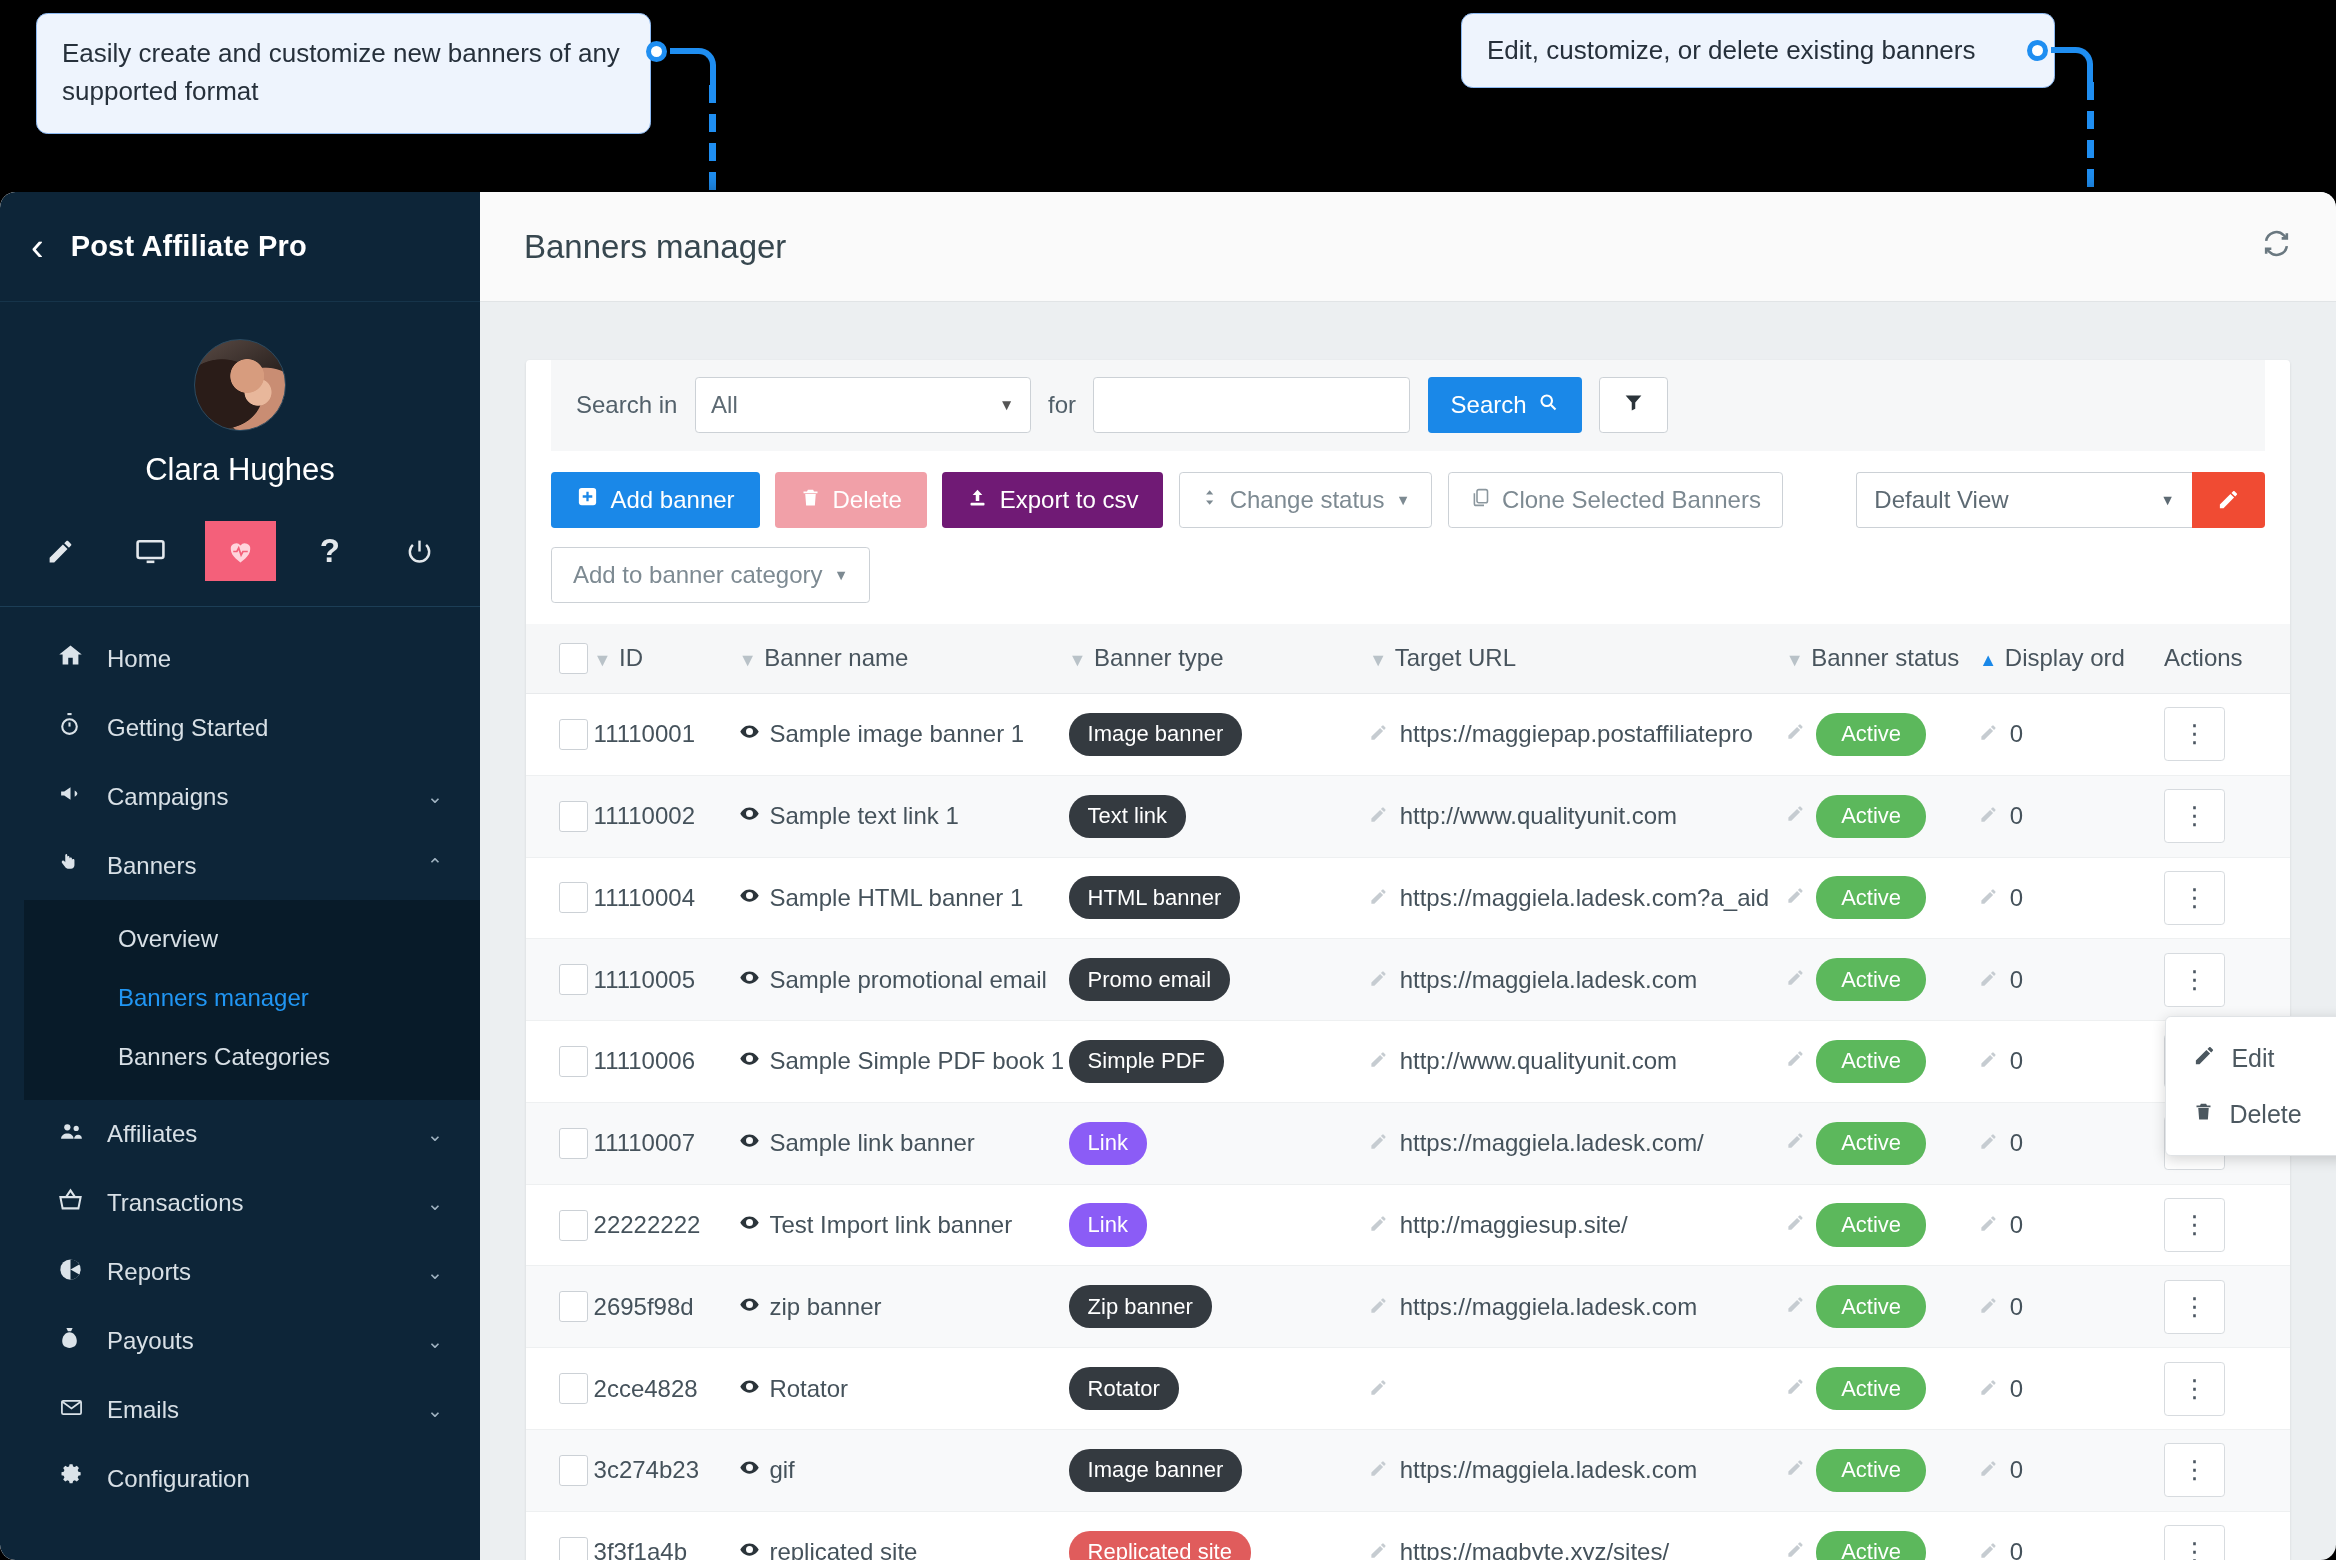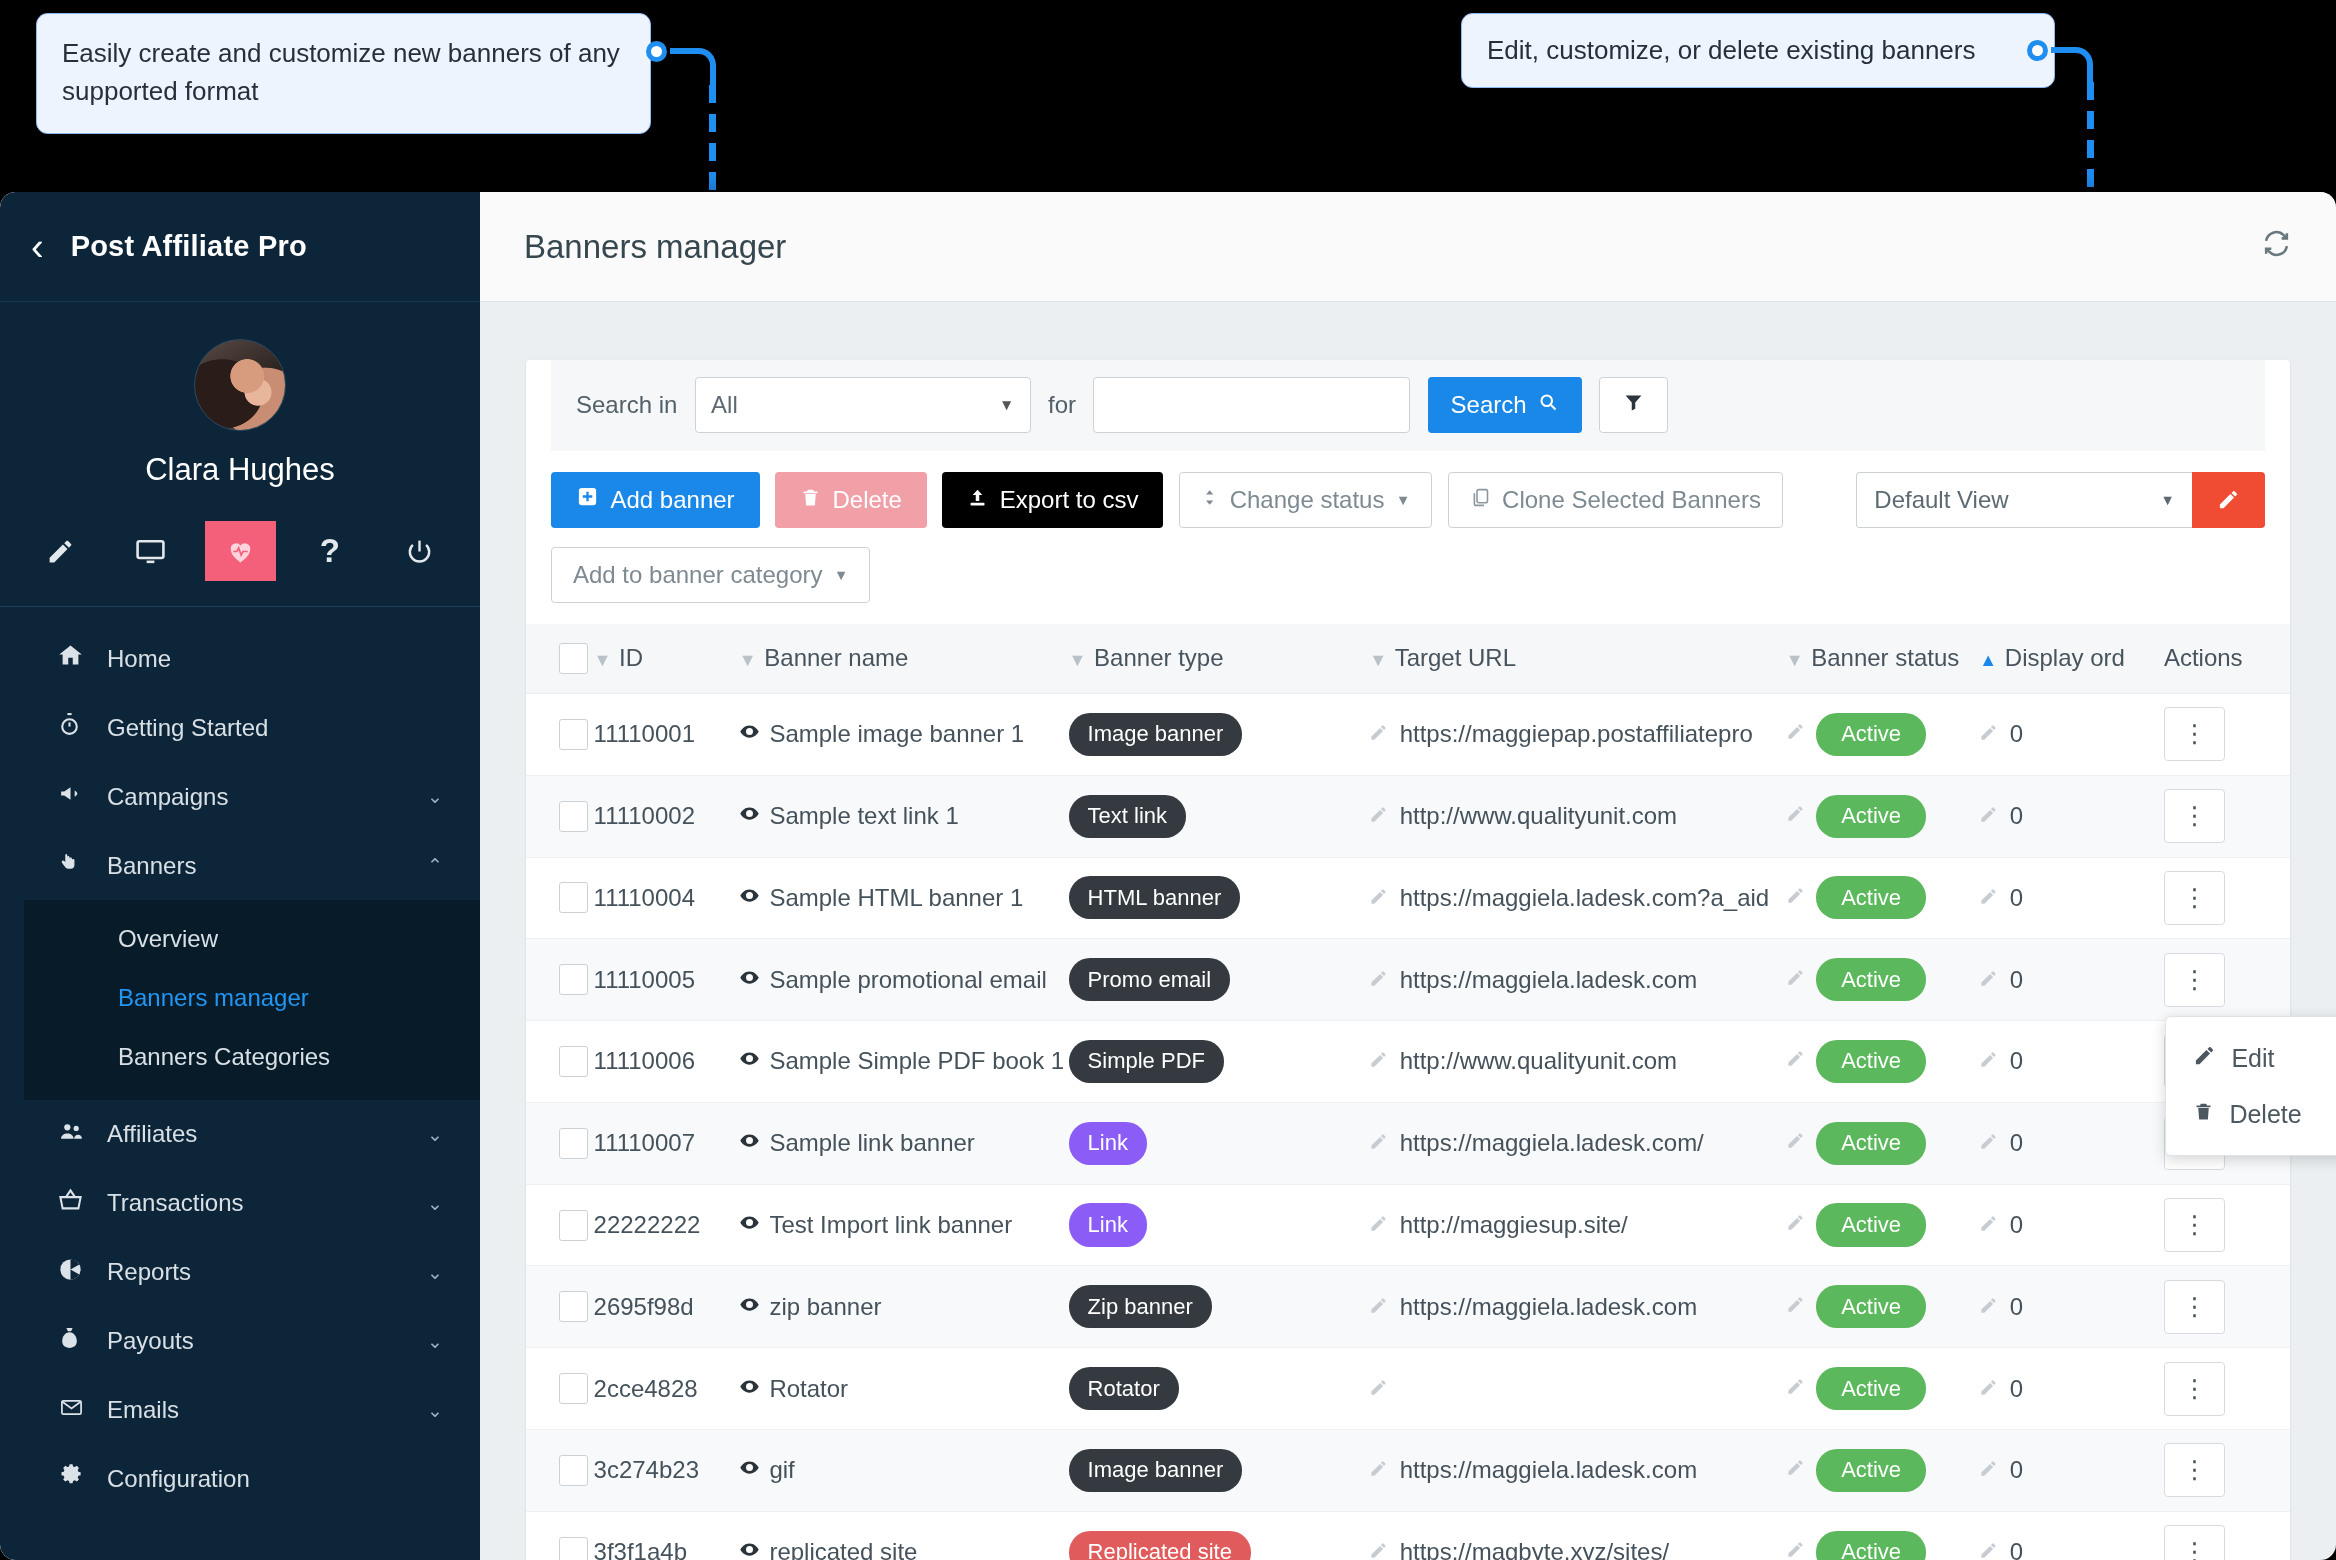--- a/index.html
+++ b/index.html
@@ -154,21 +154,21 @@
     font-family: "Liberation Sans", sans-serif;
     display:inline-flex; align-items:center; justify-content:center; gap:11.5px;
   }
   .btn-search { background:#1a88e8; color:#fff; height:56px; padding: 0 23px; }
   .btn-filter { background:#fff; color:#333; height:56px; width: 69px; border:1px solid #ccd1d6; }
 
   .toolbar { padding: 21px 25px 0; display:flex; align-items:flex-start; }
   .toolbar-left { display:flex; flex-wrap: wrap; gap: 15.4px; flex: 1; }
   .btn-primary { background:#1a88e8; color:#fff; height:56px; padding:0 25px; }
   .btn-danger  { background:#f1a0a8; color:#fff; height:56px; padding:0 25px; }
-  .btn-info    { background:#000000; color:#fff; height:56px; padding:0 25px; }
+  .btn-info    { background:#701a75; color:#fff; height:56px; padding:0 25px; }
   .btn-outline { background:#fff; color:#7d8a92; height:56px; padding:0 21px; border:1px solid #ccd1d6; }
   .view-group { display:flex; align-items:center; }
   .view-sel {
     width: 336px; height:56px; background:#fff; border:1px solid #ccd1d6; border-right:none;
     border-radius: 3.8px 0 0 3.8px; display:flex; align-items:center; justify-content:space-between;
     padding: 0 17.3px; font-size:24px; color:#5d6a73; cursor:pointer;
   }
   .view-edit {
     width: 73px; height:56px; background:#f04b33; color:#fff; border-radius:0 3.8px 3.8px 0;
     display:flex; align-items:center; justify-content:center; font-size:25px; cursor:pointer;

